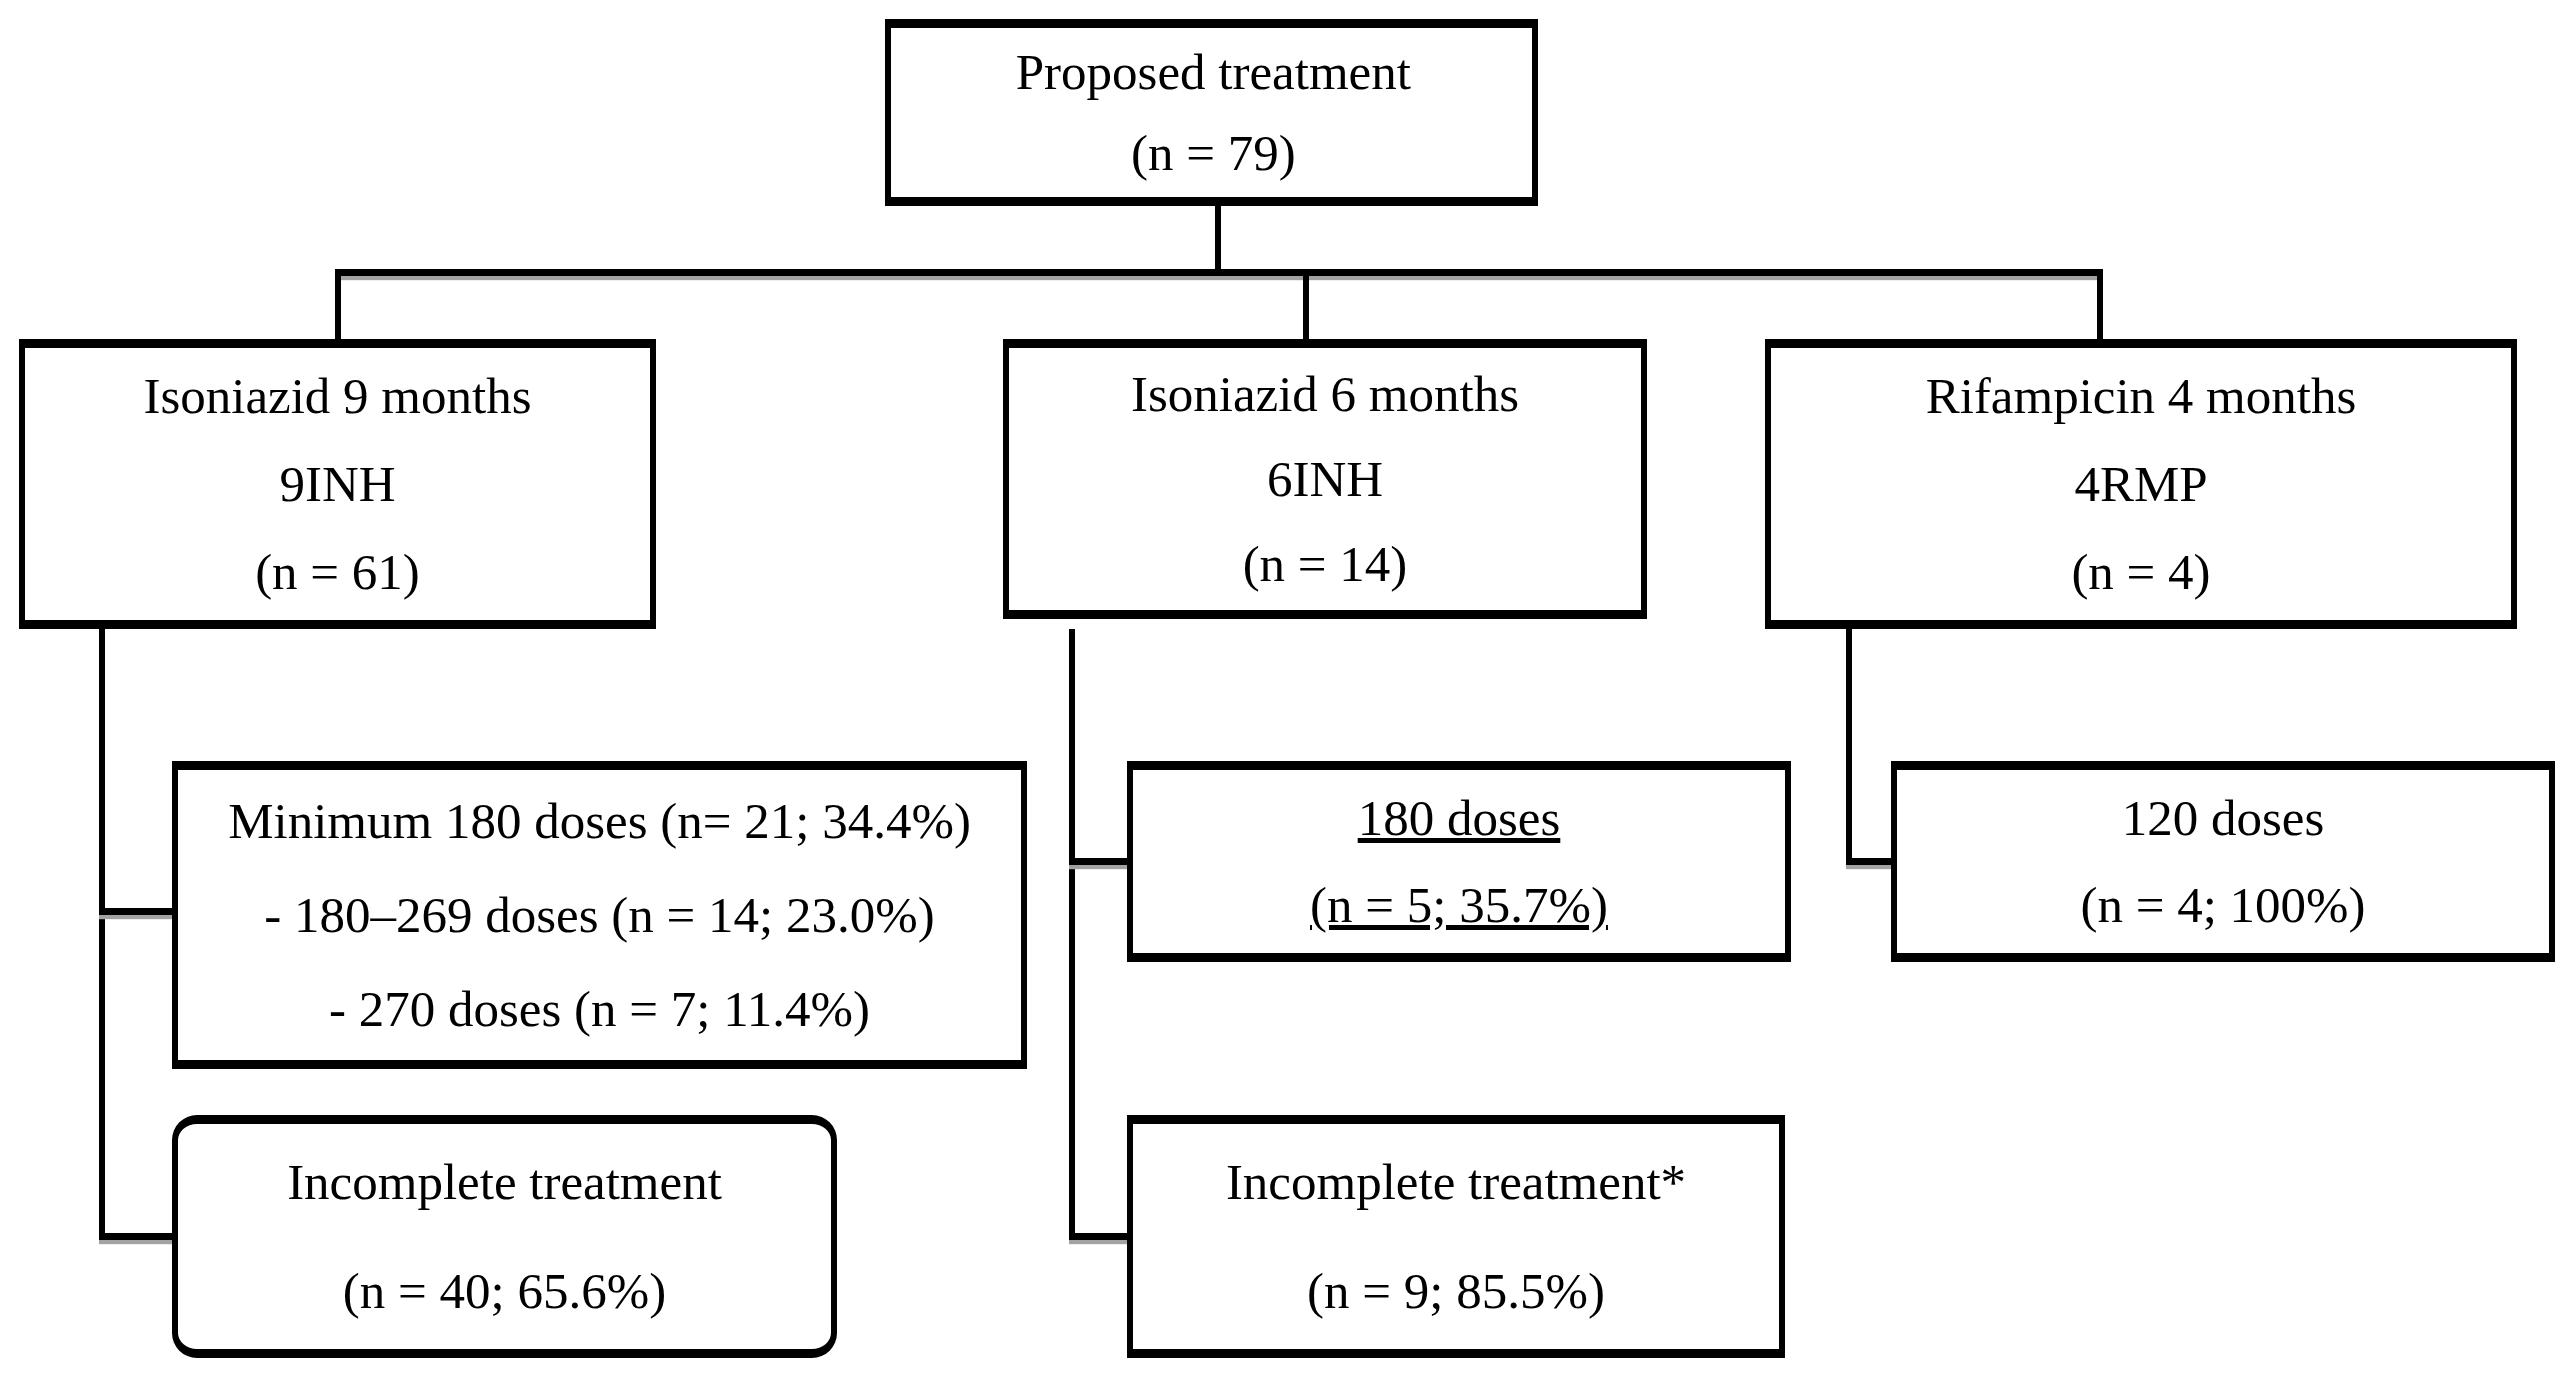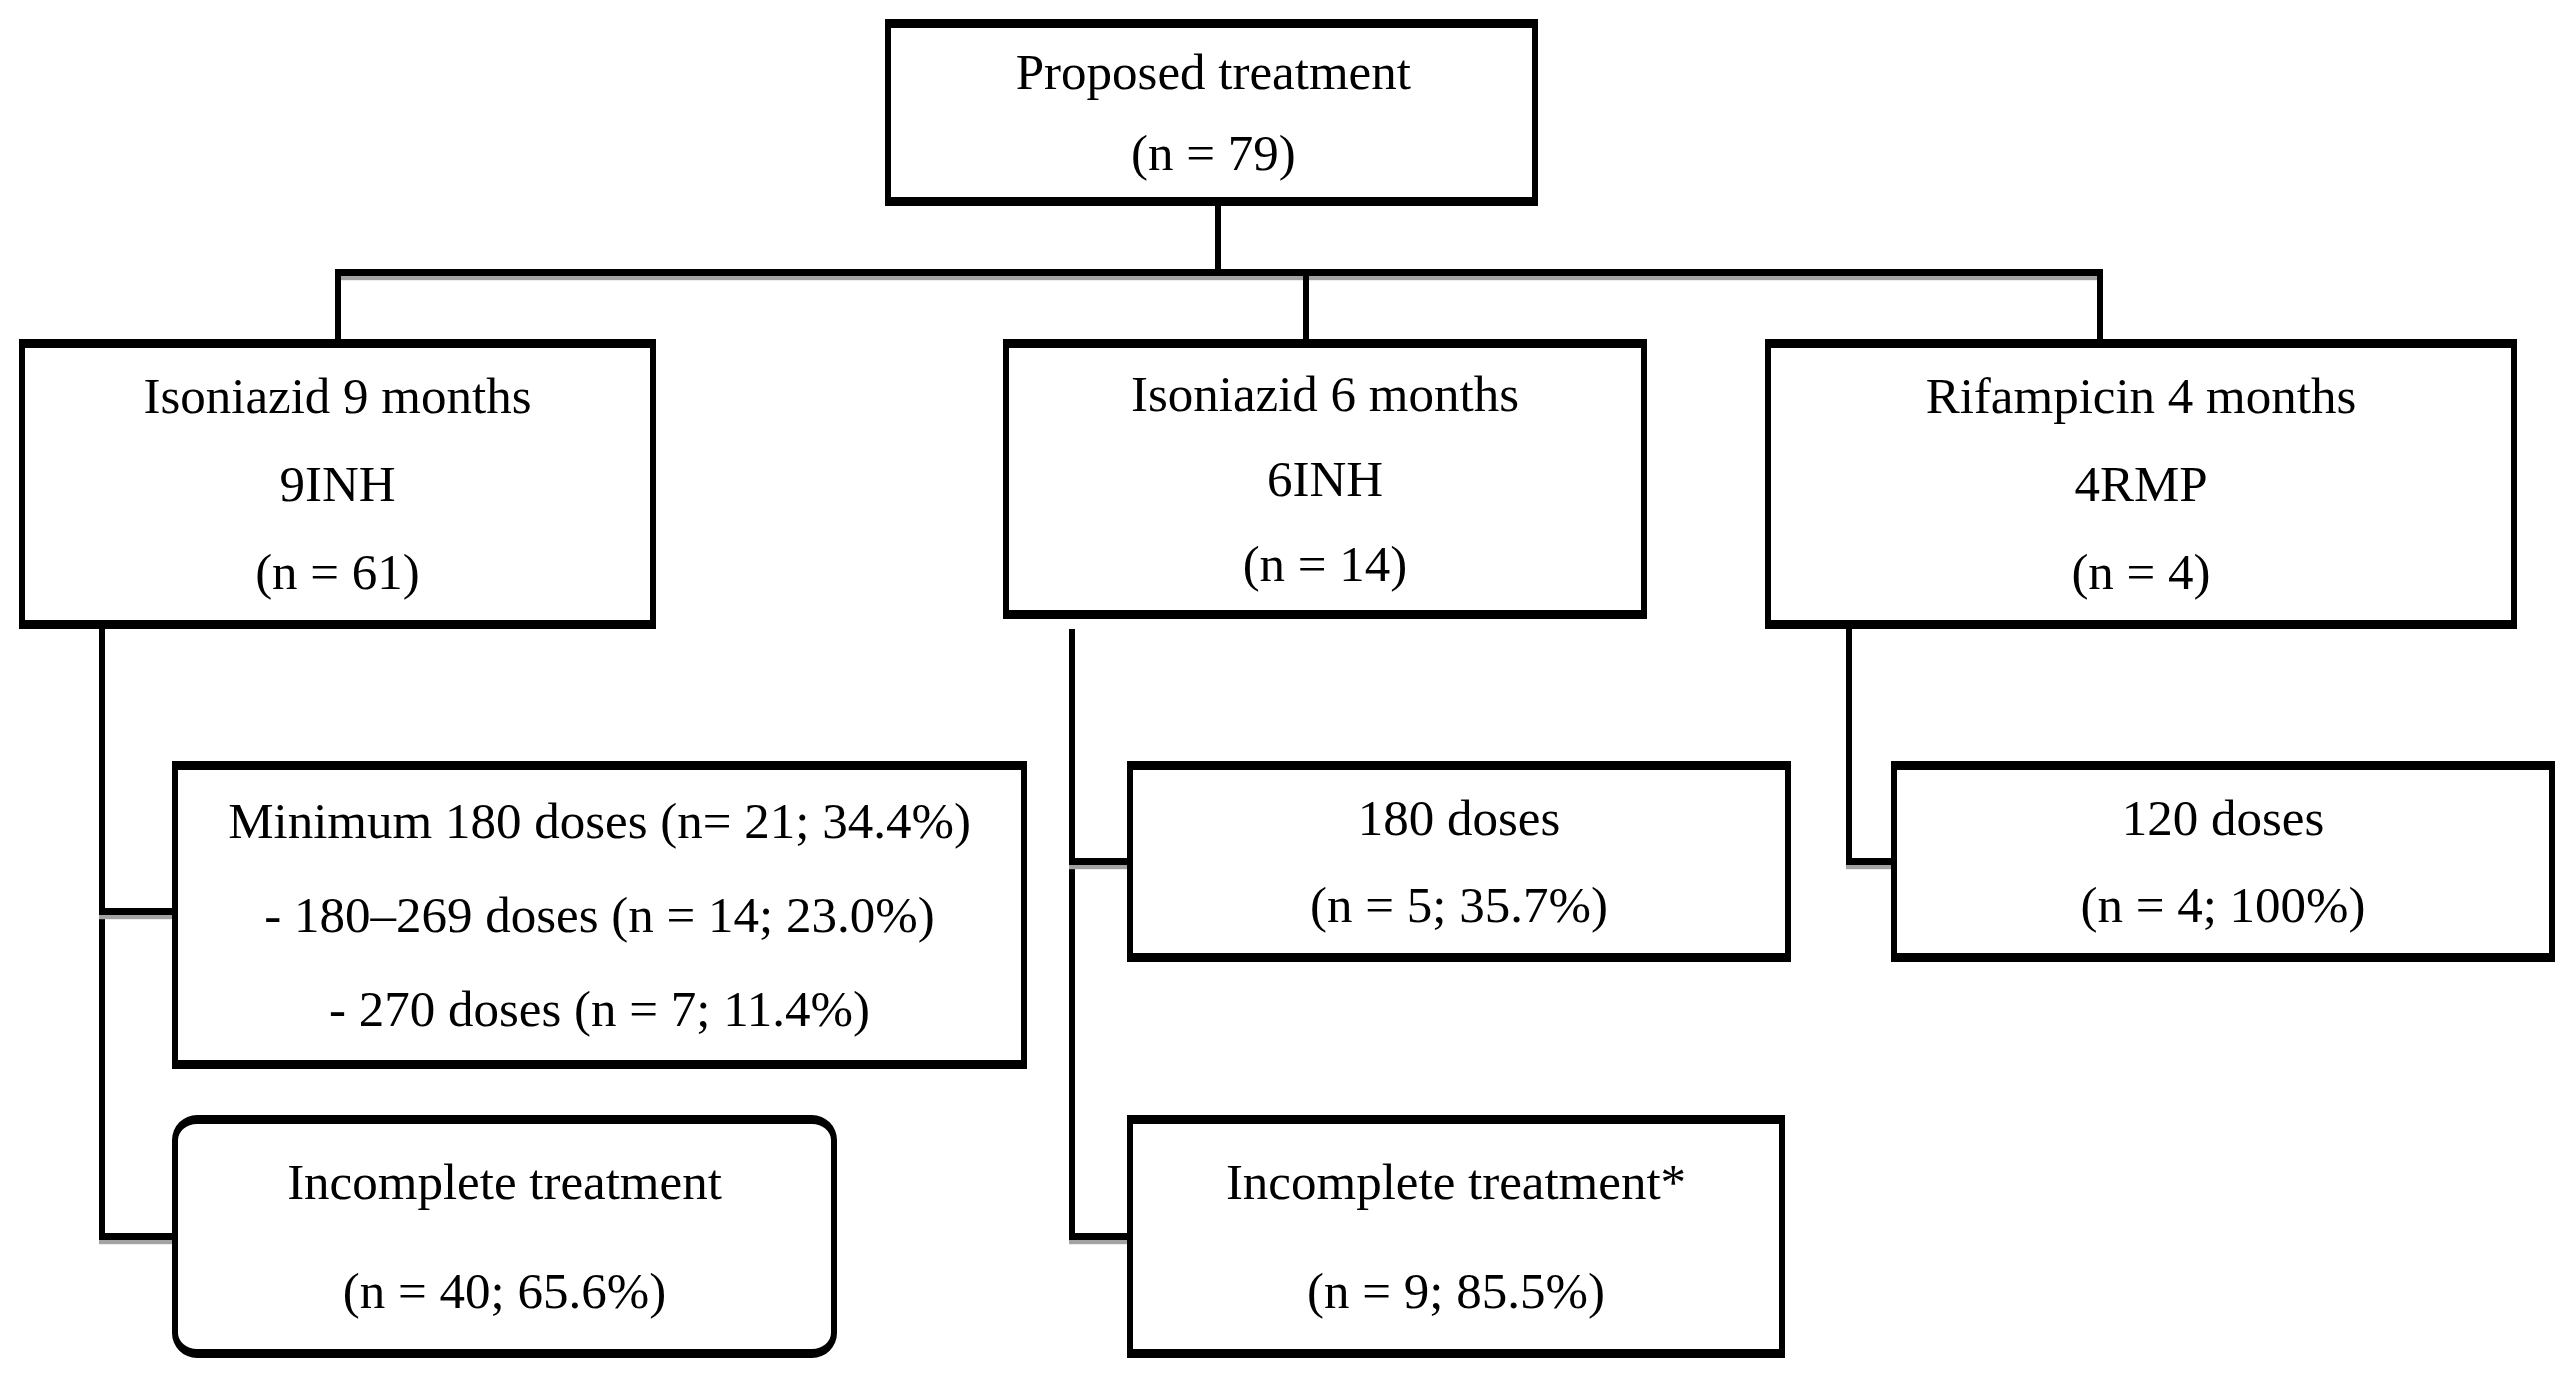--- a/index.html
+++ b/index.html
@@ -43,21 +43,21 @@
     background: #000000;
     box-shadow: 0 4.2px 0 #a3a3a3;
   }
   
   #box-proposed        { left: 885px; top:   18.7px; width: 653px; height: 187px; padding-left: 12px; }
   #box-inh9            { left:   19px; top:  339px; width: 637px; height: 290px; text-align: right; }
   #box-inh6            { left: 984px; top:  339px; width: 644px; height: 280px; margin-left: 19px; }
   #box-rmp4            { left: 1765px; top:  339px; width: 752px; height: 290px; }
   #box-inh9-min180     { left:  172px; top: 761px; width: 855px; height: 308px; }
   #box-inh9-incomplete { left:  172px; top: 1115px; width: 665px; height: 243px; border-radius: 25px; }
-  #box-inh6-180        { left: 1127px; top: 761px; width: 664px; height: 201px; }
+  #box-inh6-180        { left: 1127px; top: 761px; width: 664px; height: 201px; text-decoration: underline; }
   #box-inh6-incomplete { left: 1127px; top: 1115px; width: 658px; height: 243px; }
   #box-rmp4-120        { left: 1891px; top: 761px; width: 664px; height: 201px; }
   
   #conn-root-drop    { left: 1215px; top:  206px; height: 66px; }
   #conn-branch-rail  { left:  338px; top:  269px; width: 1765px; }
   #conn-drop-left    { left:  335px; top:  269px; height: 70px; }
   #conn-drop-mid     { left: 1303px; top:  269px; height: 70px; }
   #conn-drop-right   { left: 2097px; top:  269px; height: 70px; }
   #conn-stem-left    { left:  99px; top: 629px; height: 611px; }
   #conn-stub-left-1  { left:  99px; top: 908px; width: 73px; }

